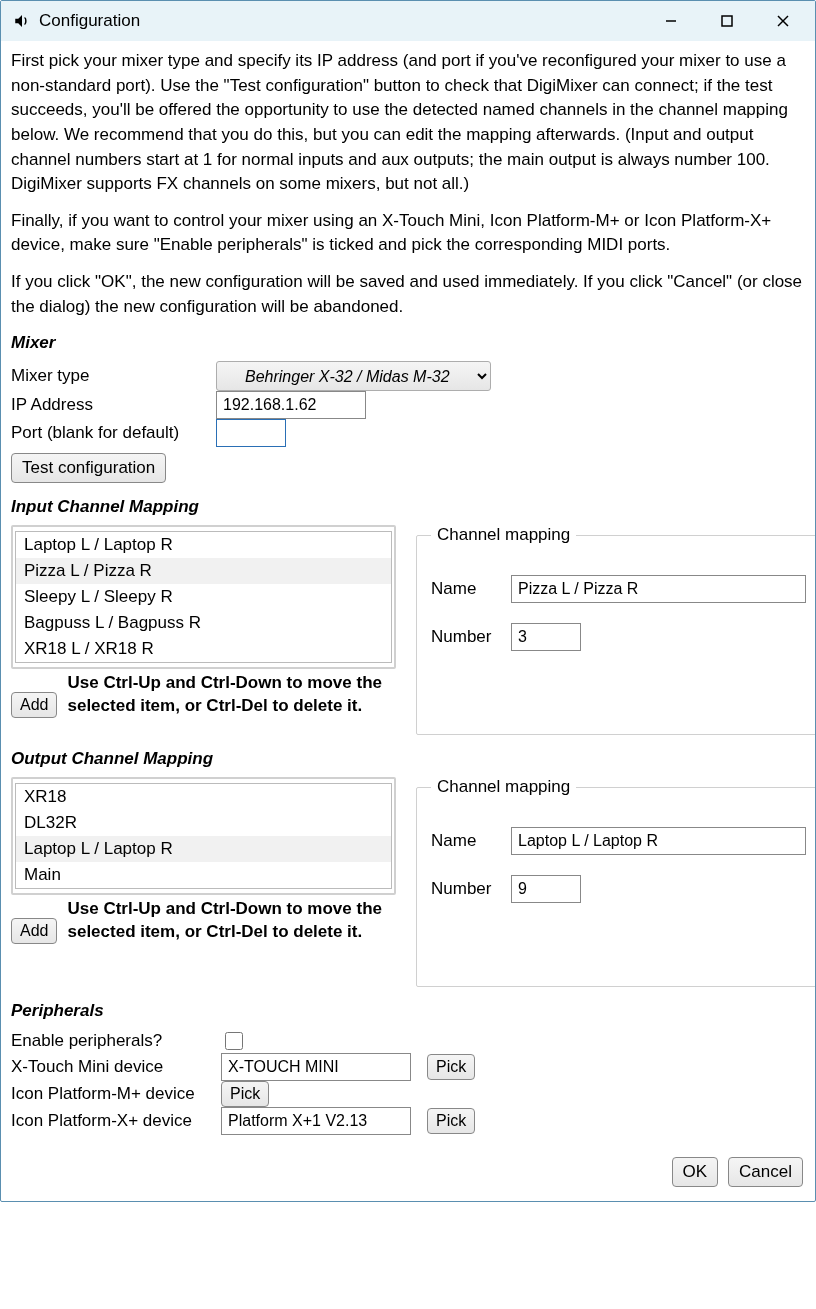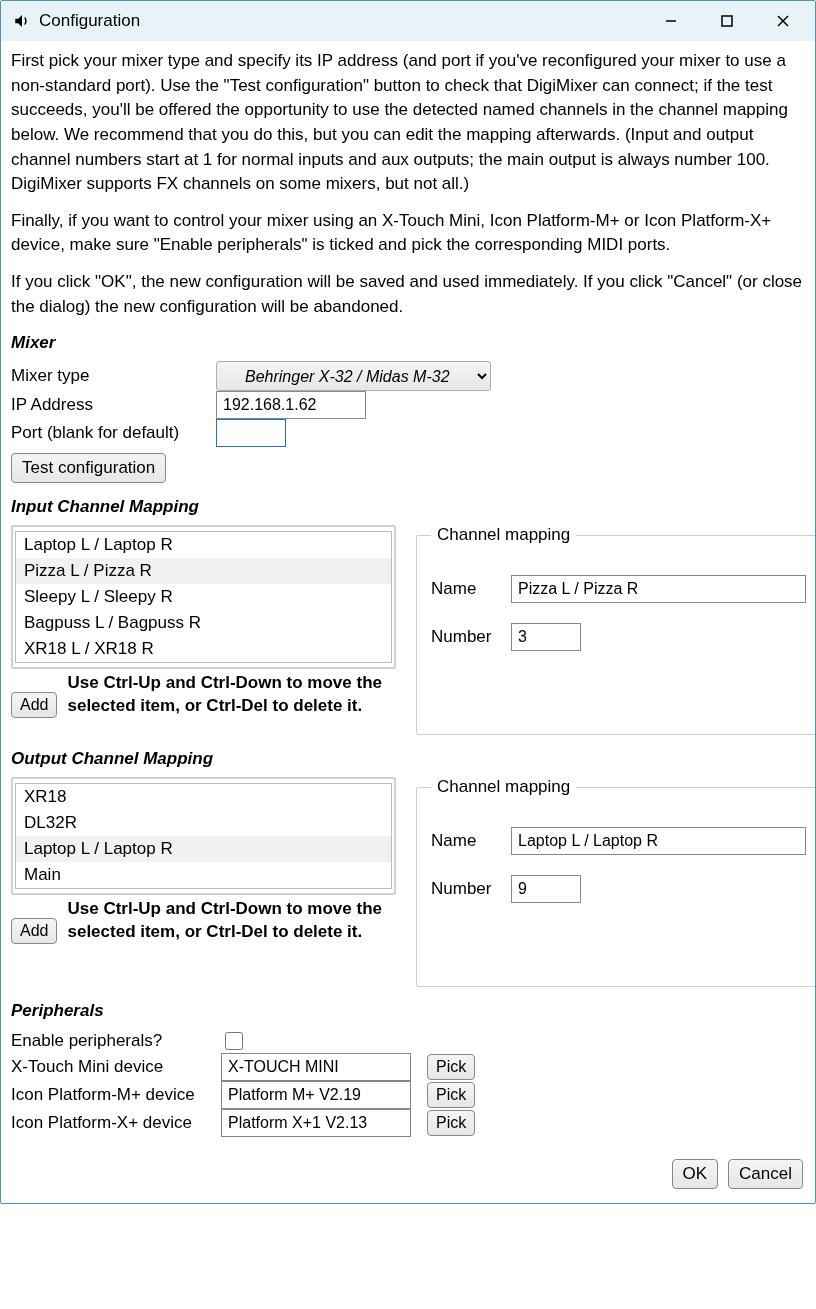--- a/index.html
+++ b/index.html
@@ -208,21 +208,20 @@
       <div class="row">
         <div class="lab">X-Touch Mini device</div>
         <div class="pickgrp">
           <input class="tbox dev" value="X-TOUCH MINI" style="">
           <button class="btn small">Pick</button>
         </div>
       </div>
       <div class="row">
         <div class="lab">Icon Platform-M+ device</div>
         <div class="pickgrp">
-          <input class="tbox dev" value="Platform M+ V2.19" style="">
           <button class="btn small">Pick</button>
         </div>
       </div>
       <div class="row">
         <div class="lab">Icon Platform-X+ device</div>
         <div class="pickgrp">
           <input class="tbox dev" value="Platform X+1 V2.13" style="">
           <button class="btn small">Pick</button>
         </div>
       </div>

